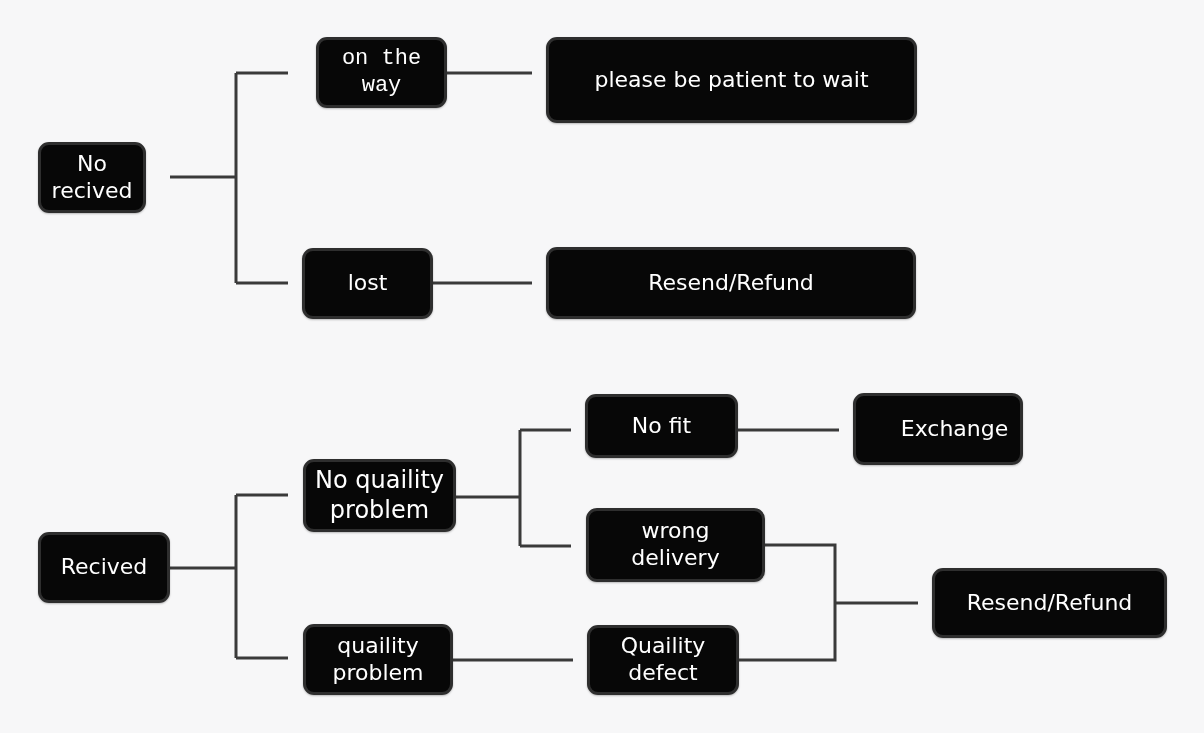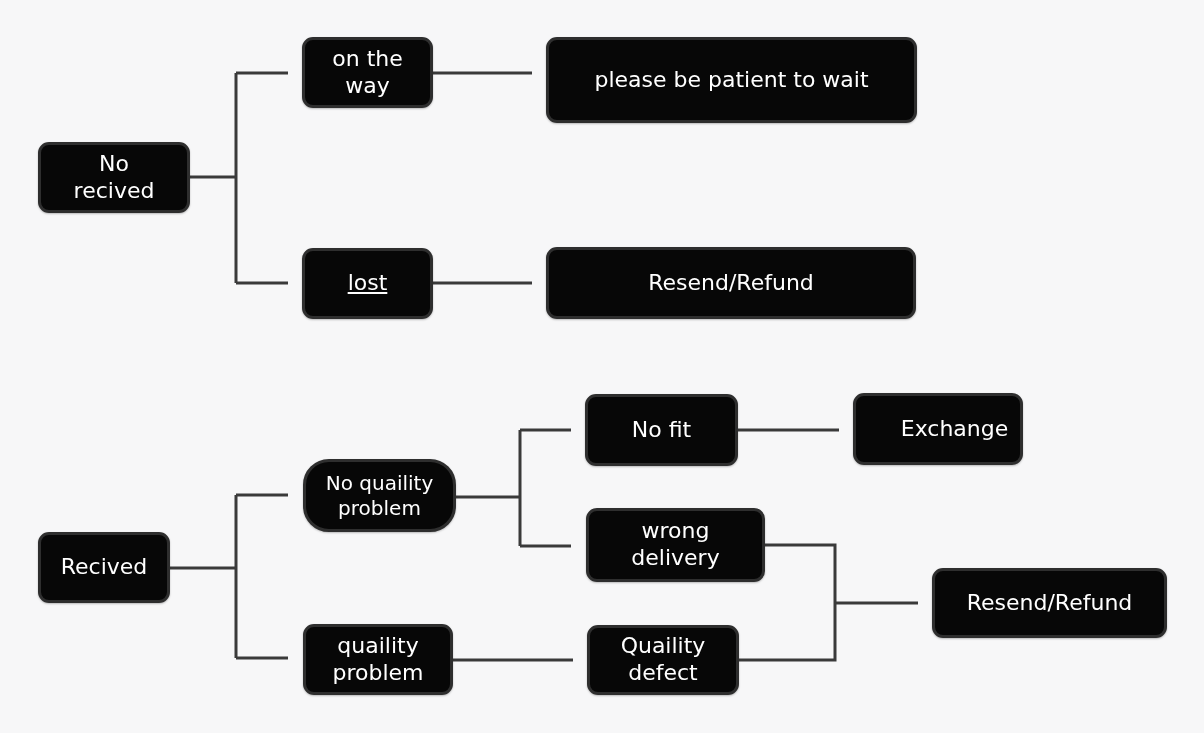--- a/index.html
+++ b/index.html
@@ -36,22 +36,21 @@
     background: #070707;
     color: #ffffff;
     border: 3px solid #2e2e2e;
     border-radius: 11px;
     font-size: 22px;
     line-height: 1.22;
     box-shadow: 0 1px 2px rgba(0,0,0,0.25);
     padding: 2px 6px;
   }
   .node.small {
-    font-size: 20px;
-    border-radius: 26px;
+    font-size: 24px;
   }
 </style>
 </head>
 <body>
 
 <div class="canvas">
 
   <svg class="edges-layer" width="1204" height="733" viewBox="0 0 1204 733">
     <defs>
       <marker id="arrow" viewBox="0 0 12 12" refX="0" refY="6" markerWidth="14" markerHeight="13" orient="auto" markerUnits="userSpaceOnUse">
@@ -85,41 +84,41 @@
 
     <path d="M453 660 H573" marker-end="url(#arrow)"></path>
 
     <path d="M739 545 H835 V603"></path>
 
     <path d="M739 660 H835 V603"></path>
 
     <path d="M835 603 H918" marker-end="url(#arrow)"></path>
   </svg>
 
-  <div class="node" style="left:38px;  top:142px; width:152px; height:71px;">No
+  <div class="node" style="left:38px;  top:142px; width:108px; height:71px;">No
 recived</div>
 
-  <div class="node" style="left:302px; top:37px;  width:131px; height:71px;">on the
+  <div class="node" style="left:316px; top:37px;  width:131px; height:71px;font-family:Liberation Mono, monospace;">on the
 way</div>
 
   <div class="node" style="left:546px; top:37px;  width:371px; height:86px;">please be patient to wait</div>
 
-  <div class="node" style="left:302px; top:248px; width:131px; height:71px;text-decoration:underline;">lost</div>
+  <div class="node" style="left:302px; top:248px; width:131px; height:71px;">lost</div>
 
   <div class="node" style="left:546px; top:247px; width:370px; height:72px;">Resend/Refund</div>
 
   <div class="node" style="left:38px;  top:532px; width:132px; height:71px;">Recived</div>
 
   <div class="node small" style="left:303px; top:459px; width:153px; height:73px;">No quaility
 problem</div>
 
   <div class="node" style="left:303px; top:624px; width:150px; height:71px;">quaility
 problem</div>
 
-  <div class="node" style="left:585px; top:394px; width:153px; height:72px;">No fit</div>
+  <div class="node" style="left:585px; top:394px; width:153px; height:64px;">No fit</div>
 
   <div class="node" style="left:853px; top:393px; width:170px; height:72px;padding-left:39px;">Exchange</div>
 
   <div class="node" style="left:586px; top:508px; width:179px; height:74px;">wrong
 delivery</div>
 
   <div class="node" style="left:587px; top:625px; width:152px; height:70px;">Quaility
 defect</div>
 
   <div class="node" style="left:932px; top:568px; width:235px; height:70px;">Resend/Refund</div>

